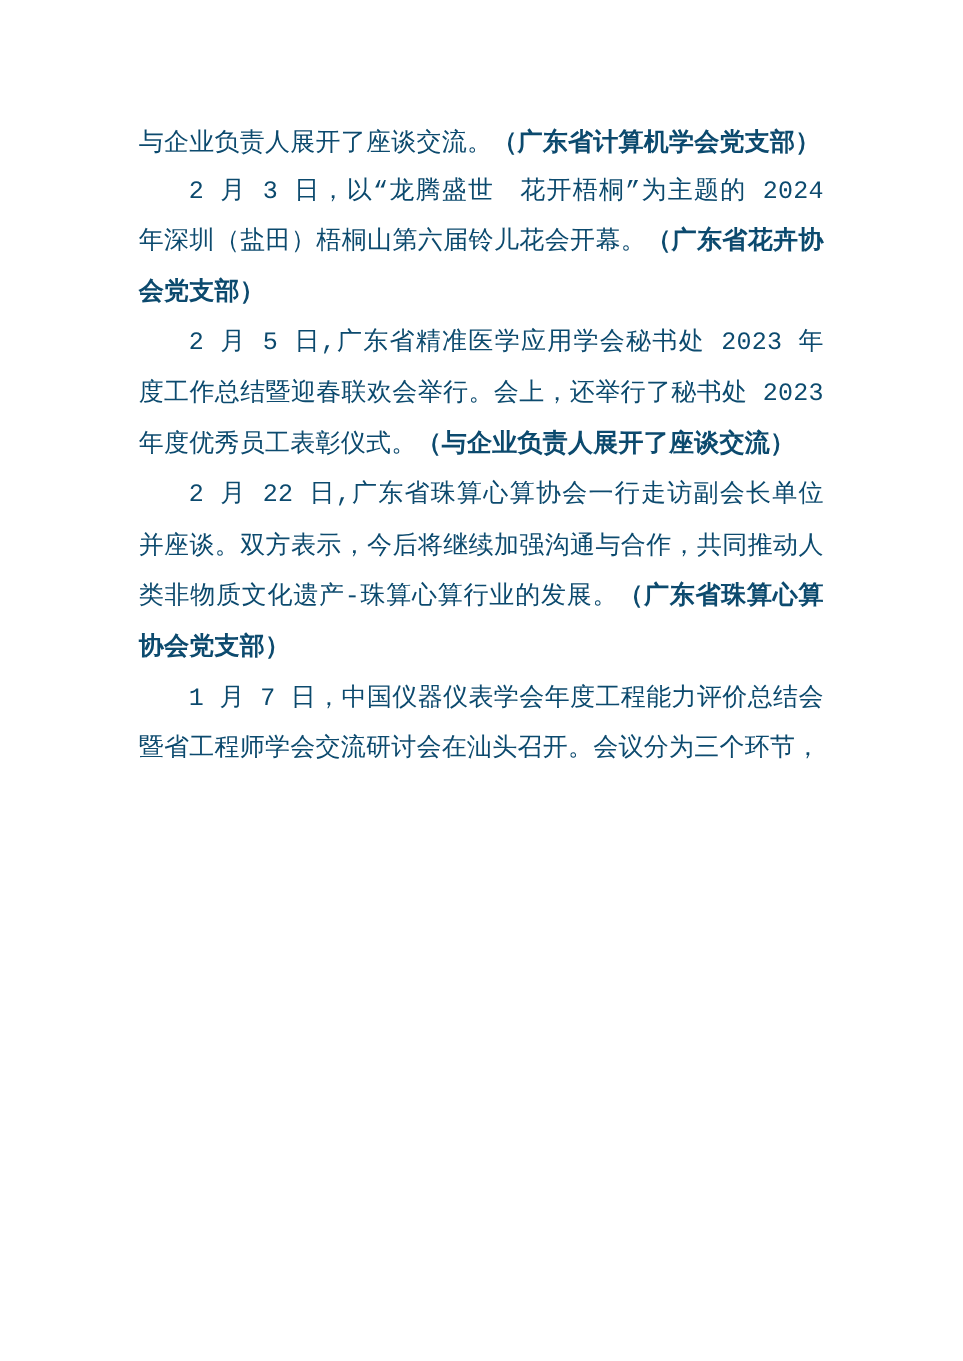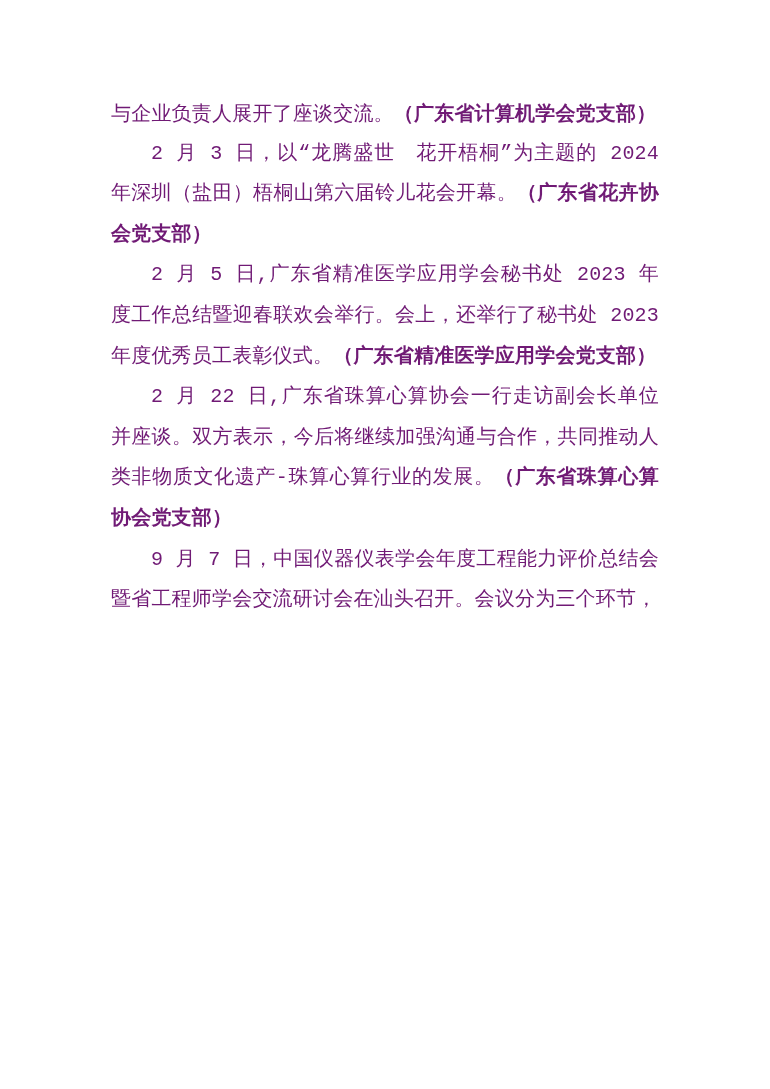--- a/index.html
+++ b/index.html
@@ -43,20 +43,20 @@
     font-weight: normal;
   }
   .run-bold {
     font-weight: bold;
   }
 </style>
 </head>
 <body>
 
 <div class="page" style="background: rgb(255, 255, 255);">
-  <div class="doc-body" id="doc-body" style="color: #701a75;">
+  <div class="doc-body" id="doc-body" style="color: #0c4a6e;">
       <p class="para"><span class="run">与企业负责人展开了座谈交流。</span><span class="run run-bold">（广东省计算机学会党支部）</span></p>
       <p class="para indent"><span class="run">2 月 3 日，以“龙腾盛世　花开梧桐”为主题的 2024 年深圳（盐田）梧桐山第六届铃儿花会开幕。</span><span class="run run-bold">（广东省花卉协会党支部）</span></p>
-      <p class="para indent"><span class="run">2 月 5 日,广东省精准医学应用学会秘书处 2023 年度工作总结暨迎春联欢会举行。会上，还举行了秘书处 2023 年度优秀员工表彰仪式。</span><span class="run run-bold">（广东省精准医学应用学会党支部）</span></p>
+      <p class="para indent"><span class="run">2 月 5 日,广东省精准医学应用学会秘书处 2023 年度工作总结暨迎春联欢会举行。会上，还举行了秘书处 2023 年度优秀员工表彰仪式。</span><span class="run run-bold">（与企业负责人展开了座谈交流）</span></p>
       <p class="para indent"><span class="run">2 月 22 日,广东省珠算心算协会一行走访副会长单位并座谈。双方表示，今后将继续加强沟通与合作，共同推动人类非物质文化遗产-珠算心算行业的发展。</span><span class="run run-bold">（广东省珠算心算协会党支部）</span></p>
-      <p class="para indent"><span class="run">9 月 7 日，中国仪器仪表学会年度工程能力评价总结会暨省工程师学会交流研讨会在汕头召开。会议分为三个环节，</span></p>
+      <p class="para indent"><span class="run">1 月 7 日，中国仪器仪表学会年度工程能力评价总结会暨省工程师学会交流研讨会在汕头召开。会议分为三个环节，</span></p>
     </div>
 </div>
 
 </body></html>

